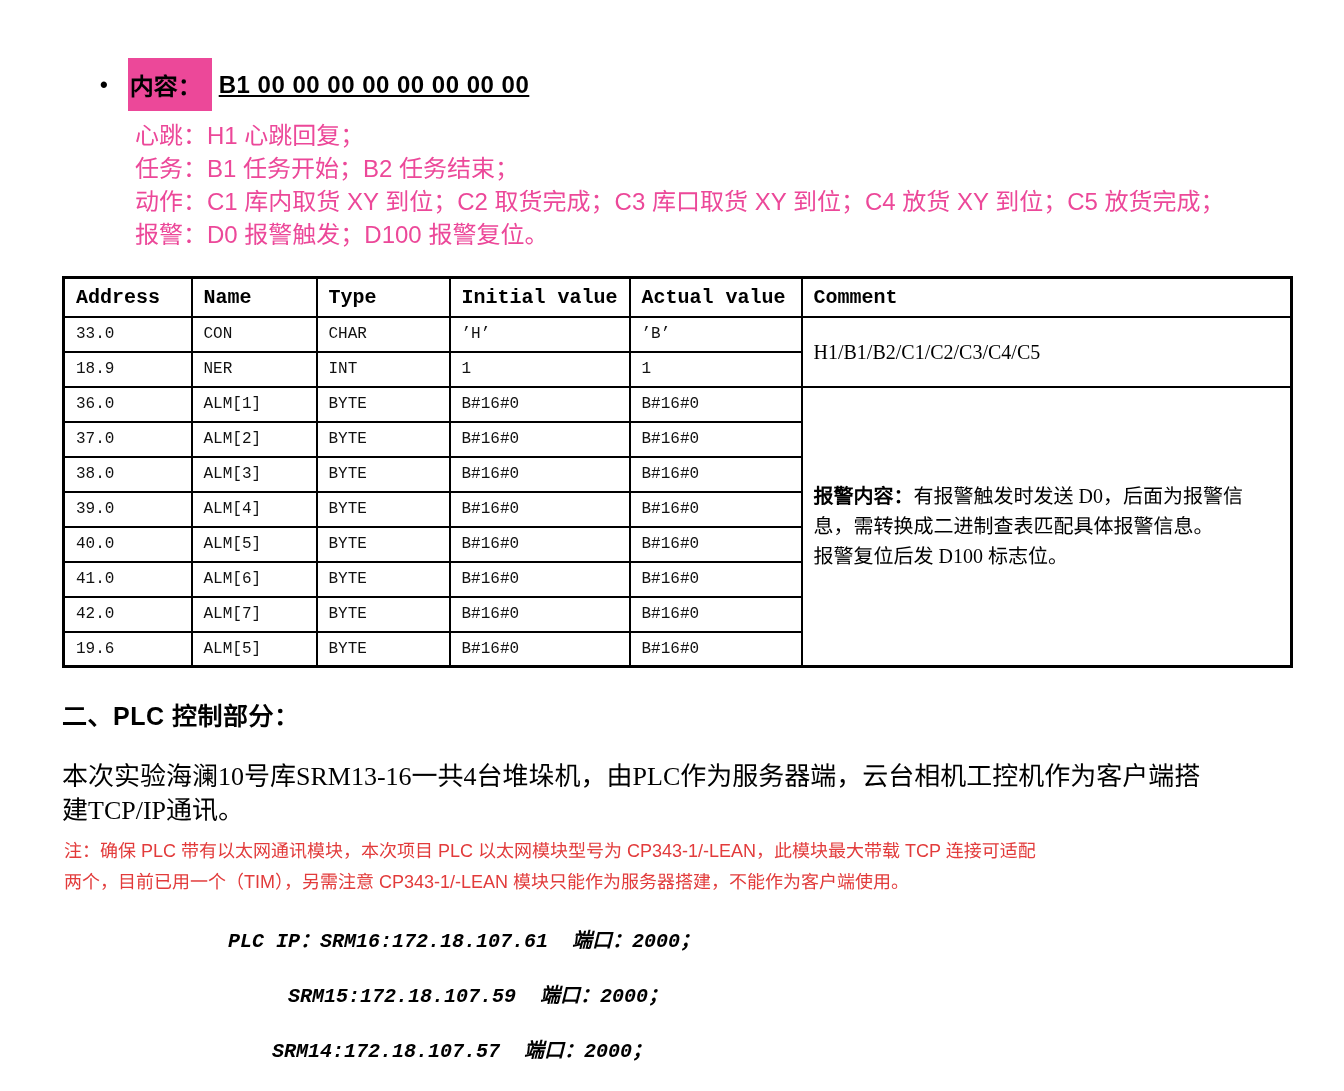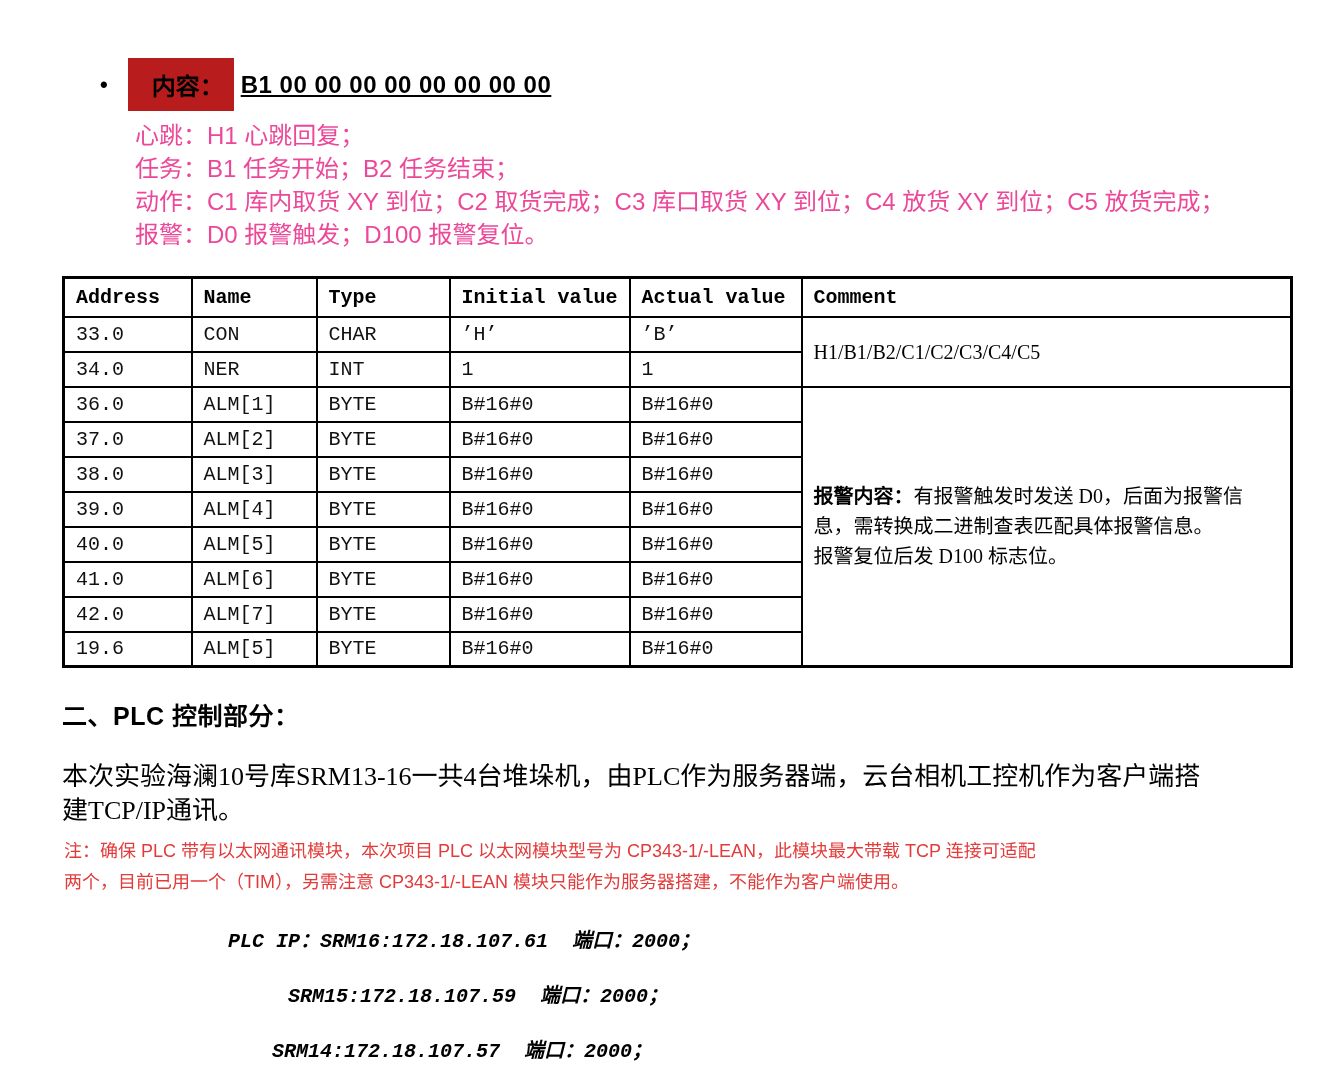--- a/index.html
+++ b/index.html
@@ -16,23 +16,23 @@
   .bullet-row {
     padding-top:58px;
     margin-left:100px;
     display:flex;
     align-items:center;
     font-size:24px;
     font-weight:bold;
   }
   .bullet { font-size:22px; margin-right:20px; font-weight:bold; }
   .hl {
-    background:#b91c1c;
+    background:#ec4899;
     color:#000;
-    padding:9px 10px 9px 24px;
+    padding:9px 10px 9px 2px;
     display:inline-block;
   }
   .hex { margin-left:7px; letter-spacing:0.5px; white-space:pre;text-decoration:underline; }
 
   
   .red-lines {
     margin:8px 0 0 135px;
     font-size:24px;
     font-weight:normal;
     color:#ec4899;
@@ -57,21 +57,21 @@
   .var-table thead tr { height:39px; }
   .var-table tbody tr { height:35px; }
   .var-table th {
     font-family:"Liberation Mono", monospace;
     font-weight:bold;
     font-size:20px;
     text-align:left;
   }
   .var-table td.mono {
     font-family:"Liberation Mono", monospace;
-    font-size:20px;
+    font-size:16px;
     color:#111;
   }
   .var-table td.comment-cell {
     font-family:"Liberation Serif", serif;
     font-size:20px;
     line-height:30px;
   }
   .comment-label { font-weight:bold; font-family:"Liberation Serif", serif; }
 
   
@@ -142,21 +142,21 @@
     <tbody>
         <tr>
           <td class="mono">33.0</td>
           <td class="mono">CON</td>
           <td class="mono">CHAR</td>
           <td class="mono">’H’</td>
           <td class="mono">’B’</td>
           <td class="comment-cell" rowspan="2">H1/B1/B2/C1/C2/C3/C4/C5</td>
         </tr>
         <tr>
-          <td class="mono">34.0</td>
+          <td class="mono">18.9</td>
           <td class="mono">NER</td>
           <td class="mono">INT</td>
           <td class="mono">1</td>
           <td class="mono">1</td>
         </tr>
         <tr>
           <td class="mono">36.0</td>
           <td class="mono">ALM[1]</td>
           <td class="mono">BYTE</td>
           <td class="mono">B#16#0</td>

